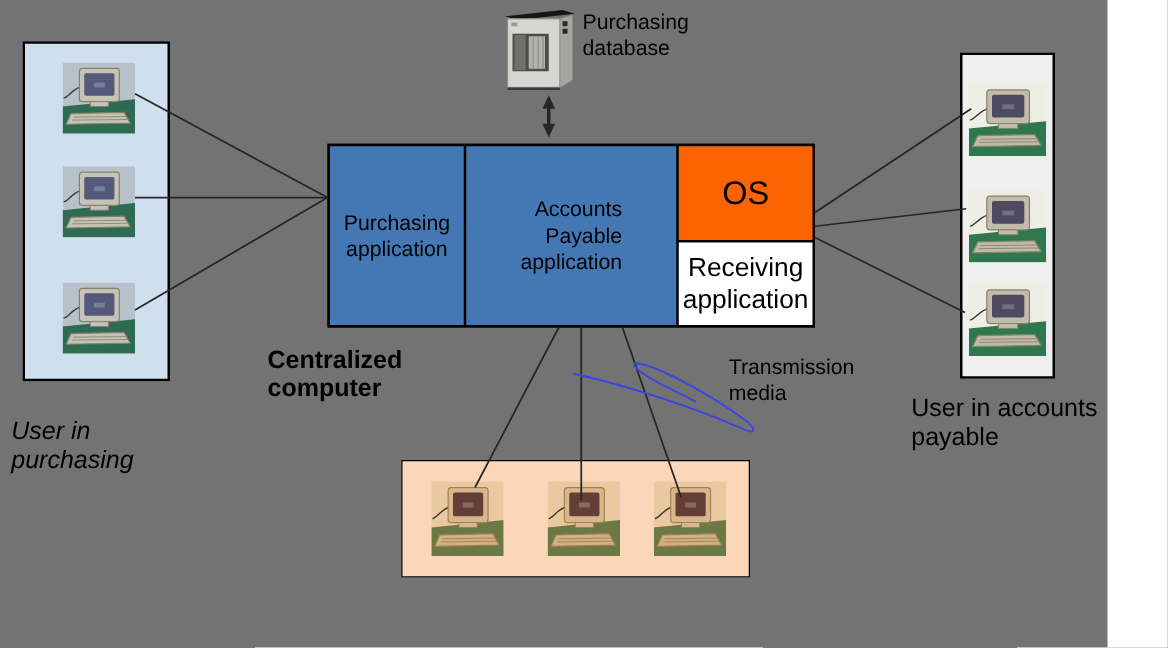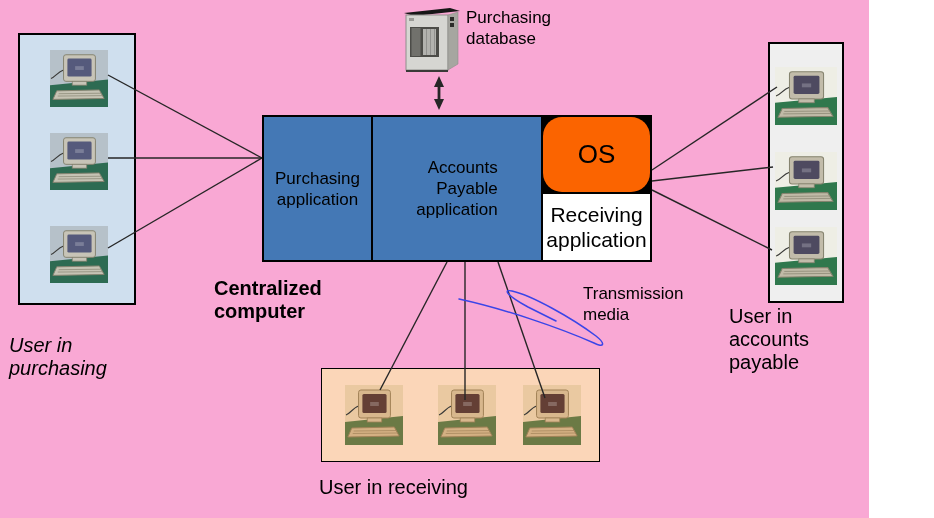--- a/index.html
+++ b/index.html
@@ -1,20 +1,21 @@
 <!DOCTYPE html>
 <html><head>
 <meta charset="utf-8">
 <style>
   html,body{margin:0;padding:0;background:#fff;}
   .canvas{
     position:relative; width:869px; height:518px; overflow:hidden;
-    background:#f9a8d4;
+    background:#737373;
     font-family:"Liberation Sans", sans-serif;
     color:#000;
+    padding-left:17px;
   }
   .label{position:absolute; white-space:pre-line; color:#000; z-index:20;}
   .lbl-lg{font-size:20px; line-height:23px;}
   .lbl-md{font-size:17px; line-height:21px;}
 
   
   .group{position:absolute; z-index:10; box-sizing:border-box;}
   .g-purch{left:18px; top:33px; width:118px; height:272px; border:2px solid #000;}
   .g-acct{left:768px; top:42px; width:76px; height:261px; border:2px solid #000;}
   .g-recv{left:321px; top:368px; width:279px; height:94px; border:1px solid #000;}
@@ -26,21 +27,21 @@
 
   
   .central{
     position:absolute; left:262px; top:115px; width:390px; height:147px;
     box-sizing:border-box; border:2px solid #000; background:#000;
     display:grid; grid-template-columns:107px 168px 1fr; grid-template-rows:75px 1fr;
     gap:2px; z-index:10;
   }
   .sec{display:flex; align-items:center; justify-content:center; text-align:center; white-space:pre-line;}
   .sec-purch{grid-row:1 / span 2; font-size:17px; line-height:21px;}
-  .sec-os{font-size:26px;border-radius:19px;}
+  .sec-os{font-size:26px;}
   .sec-recv{font-size:21px; line-height:25px; background:#fff;}
   .sec-acct{grid-row:1 / span 2; font-size:17px; line-height:21px;text-align:right;}
 
   .overlay{position:absolute; left:0; top:0; z-index:30; pointer-events:none;}
   .dbimg{position:absolute; left:400px; top:4px; z-index:10;}
 </style>
 </head>
 <body>
 
 <div class="canvas">
@@ -125,23 +126,22 @@
 Payable
 application</div>
     <div class="sec sec-recv" style="background-color: rgb(255, 255, 255);">Receiving
 application</div>
   </div>
 
   <div class="label lbl-lg" style="left:214px; top:277px;font-weight:bold;">Centralized
 computer</div>
   <div class="label lbl-lg" style="left:9px; top:334px;font-style:italic;">User in
 purchasing</div>
-  <div class="label lbl-lg" style="left:729px; top:305px;">User in accounts
+  <div class="label lbl-lg" style="left:729px; top:316px;">User in accounts
 payable</div>
-  <div class="label lbl-lg" style="left:319px; top:476px;">User in receiving</div>
   <div class="label lbl-md" style="left:559px; top:283px;margin-left:24px;">Transmission
 media</div>
 
   <svg class="overlay" width="934" height="518" viewBox="0 0 934 518">
     <g fill="none" stroke="#262626" stroke-width="1.4">
       <line x1="108" y1="75" x2="262" y2="158"></line>
       <line x1="108" y1="158" x2="262" y2="158"></line>
       <line x1="108" y1="248" x2="262" y2="158"></line>
       <line x1="652" y1="170" x2="777" y2="87"></line>
       <line x1="652" y1="181" x2="773" y2="167"></line>

